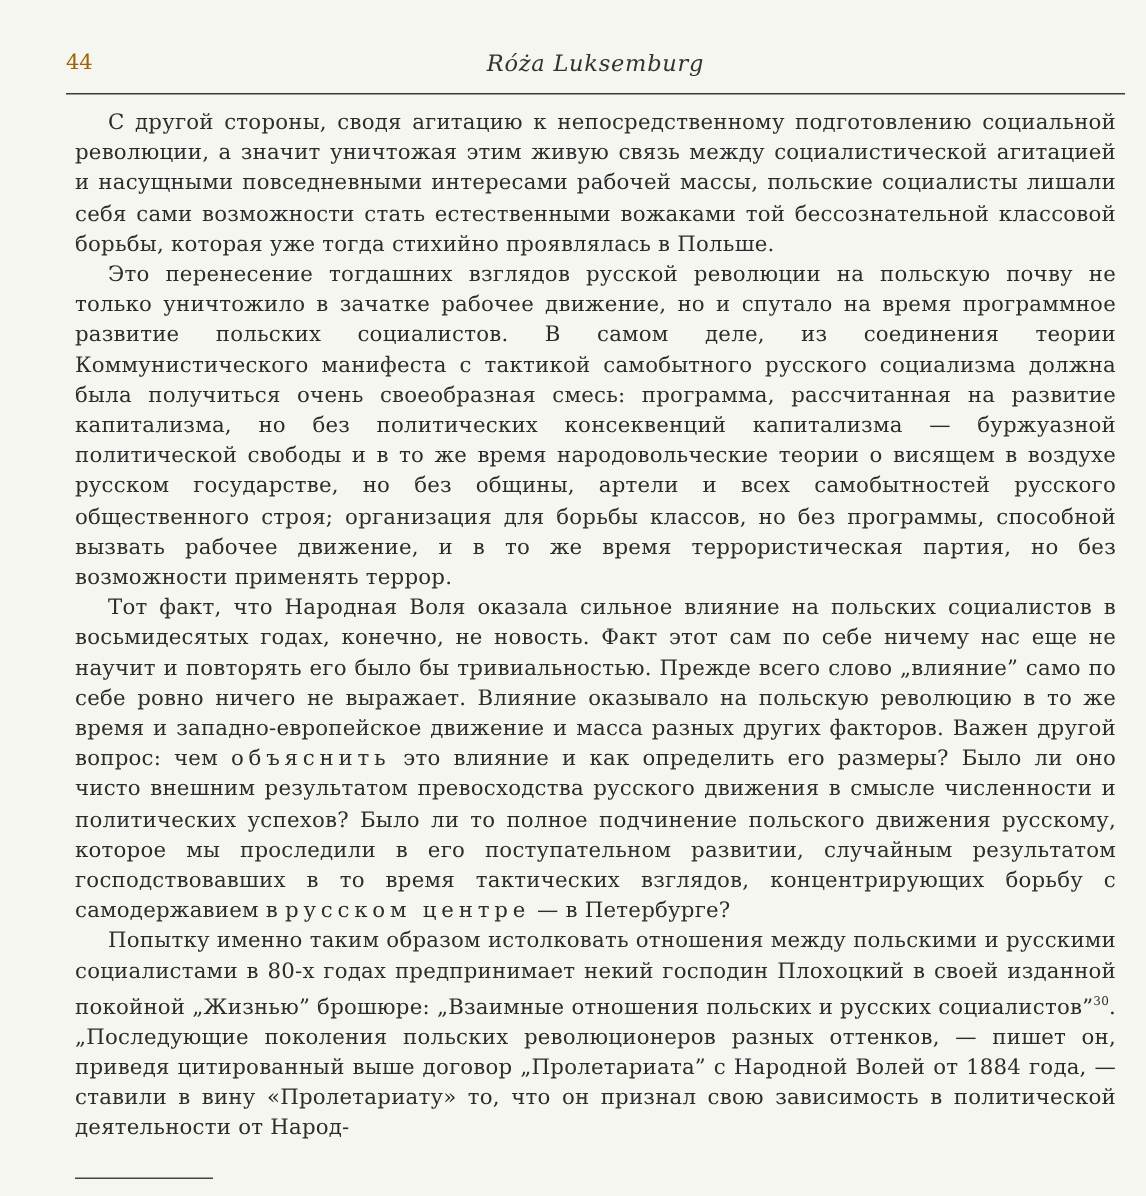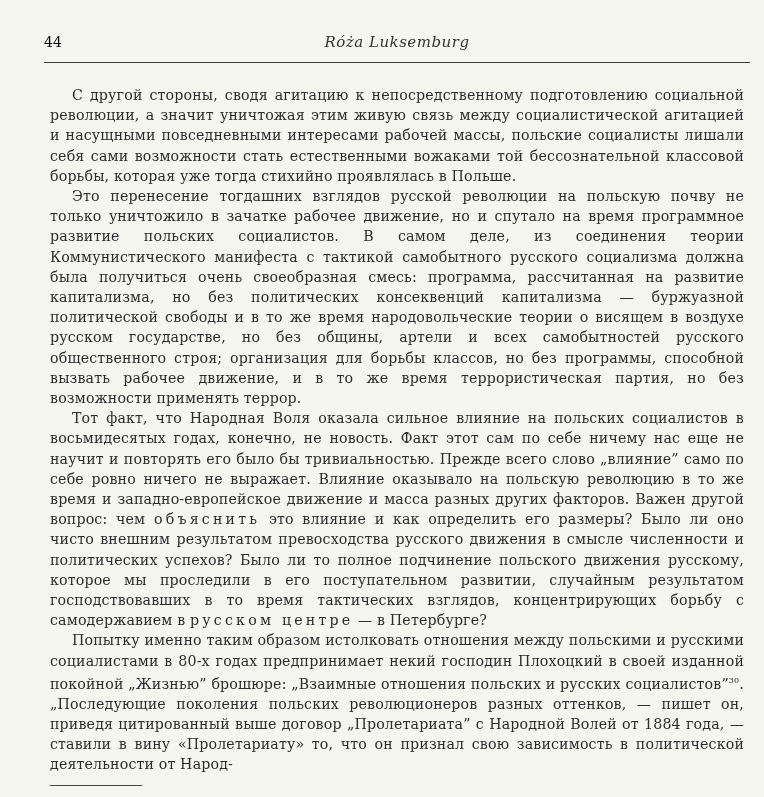--- a/index.html
+++ b/index.html
@@ -7,32 +7,32 @@
       width: 764px; height: 797px; overflow: hidden;
       background: #f6f6f1;
       font-family: "DejaVu Serif", "Liberation Serif", serif;
       color: #2c2c2c;
     }
     .page { position: relative; width: 764px; height: 797px; }
     .header {
       position: absolute; left: 44px; top: 30px; width: 706px; height: 30px;
     }
     .page-number {
-      position: absolute; left: 0; top: 4px; font-size: 14px; color: #000000;
+      position: absolute; left: 0; top: 4px; font-size: 14px; color: #a16207;
     }
     .running-title {
       position: absolute; left: 0; right: 0; top: 3px; text-align: center;
       font-style: italic; font-size: 15px; letter-spacing: 0.5px; color: #333;
     }
     .header-rule {
       position: absolute; left: 44px; top: 62px; width: 706px; height: 0;
       border-top: 1.6px solid #3a3a3a;
     }
     .body-text {
-      position: absolute; left: 50px; top: 85px; width: 694px;
+      position: absolute; left: 50px; top: 72px; width: 694px;
       font-size: 14.2px; line-height: 20.2px; text-align: justify;
       letter-spacing: 0.15px;
     }
     .para { margin: 0; text-indent: 22px; }
     .spaced { letter-spacing: 3.2px; margin-top: 40px; }
     .footnote-rule {
       position: absolute; left: 50px; top: 785px; width: 92px; height: 0;
       border-top: 1.2px solid #444;
     }
     sup { font-size: 8px; margin-top: 28px; }

